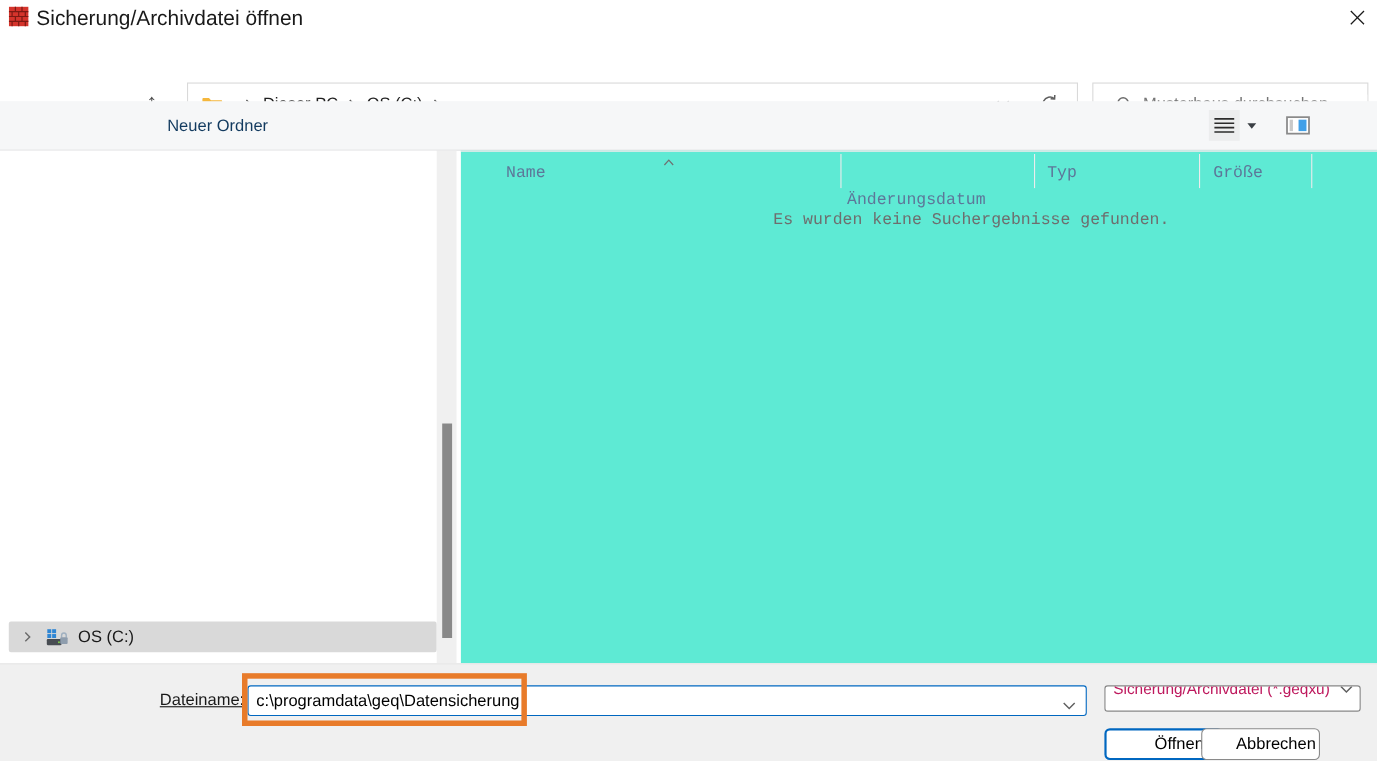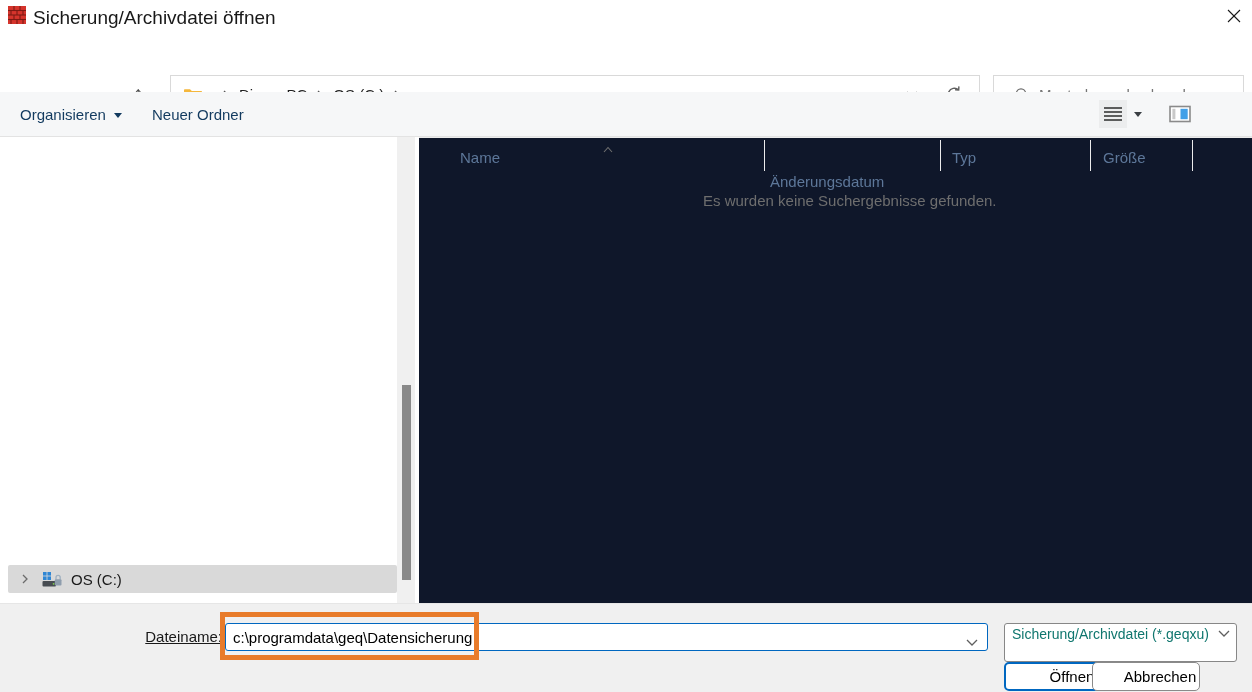--- a/index.html
+++ b/index.html
@@ -66,21 +66,21 @@
   .sidebar { position:absolute; left:0; top:137px; width:397px; height:466px; background:#fff; }
   .tree-item {
     position:absolute; left:8px; top:428px; width:389px; height:28px;
     background:#d9d9d9; border-radius:2px; display:flex; align-items:center; cursor:pointer;
   }
   .tree-expander { margin-left:13px; display:flex; }
   .tree-drive-icon { margin-left:13px; display:flex; }
   .tree-label { margin-left:8px; font-size:15px; color:#191919; }
   .scroll-track { position:absolute; left:397px; top:137px; width:18px; height:466px; background:#f0f0f0; }
   .scroll-thumb { position:absolute; left:5px; top:248px; width:9px; height:195px; background:#898989; }
-  .mainpane { position:absolute; left:419px; top:137px; width:833px; height:466px; background:#0f172a; border-top:1px solid #ececec; }
+  .mainpane { position:absolute; left:419px; top:137px; width:833px; height:466px; background:#5eead4; border-top:1px solid #ececec;font-family:Liberation Mono, monospace; }
   .col-header { position:absolute; top:11px; font-size:15px; color:#5d7799; cursor:pointer; }
   .col-name  { left:41px; }
   .col-date  { left:351px;margin-top:24px; }
   .col-type  { left:533px; }
   .col-size  { left:684px; }
   .col-sep { position:absolute; top:2px; width:1px; height:31px; background:#ececec; }
   .sep1 { left:345px; } .sep2 { left:521px; } .sep3 { left:671px; } .sep4 { left:773px; }
   .sort-caret { position:absolute; left:183px; top:1px; }
   .empty-msg { position:absolute; left:284px; top:54px; font-size:15px; color:#6e6e6e; }
   
@@ -90,24 +90,24 @@
   }
   .filename-label { position:absolute; left:0; top:19px; width:222px; text-align:right; line-height:28px; font-size:15px; color:#191919;text-decoration:underline; }
   .filename-input {
     position:absolute; left:225px; top:19px; width:763px; height:28px;
     border:1px solid #0067c0; border-radius:3px; background:#fff;
     font-family:"Liberation Sans", sans-serif; font-size:15px; color:#000;
     padding:0 26px 0 7px; outline:none;
   }
   .filename-chevron { position:absolute; left:965px; top:29px; cursor:pointer; }
   .filetype-select {
-    position:absolute; left:1004px; top:19px; width:233px; height:39px;
+    position:absolute; left:1004px; top:19px; width:233px; height:24px;
     border:1px solid #878787; border-radius:3px; background:#fff;
     display:flex; align-items:center; padding:0 5px 18px 7px; cursor:pointer;
-    font-size:14px; color:#0f766e; white-space:nowrap; overflow:hidden;
+    font-size:14px; color:#be185d; white-space:nowrap; overflow:hidden;
   }
   .filetype-text { flex:1; overflow:hidden; }
   .btn {
     position:absolute; top:58px; width:108px; height:29px; border-radius:5px;
     background:#fff; font-family:"Liberation Sans", sans-serif; font-size:15px;
     color:#000; display:flex; align-items:center; justify-content:center; cursor:pointer;padding-left:28px;
   }
   .btn-open { left:1004px; border:2px solid #0067c0; }
   .btn-cancel { left:1092px; border:1px solid #8a8a8a;text-align:center; }
   .annotation {
@@ -203,24 +203,20 @@
         <svg width="16" height="16" viewBox="0 0 16 16">
           <circle cx="9" cy="6.5" r="4.6" fill="none" stroke="#6b6b6b" stroke-width="1.3"></circle>
           <line x1="5.6" y1="10.2" x2="2" y2="14" stroke="#6b6b6b" stroke-width="1.3"></line>
         </svg>
       </span>
       <input type="text" placeholder="Musterhaus durchsuchen" style="">
     </div>
   </div>
 
   <div class="toolbar">
-    <div class="tool-item tool-organize">
-      <span>Organisieren</span>
-      <span class="caret-down"></span>
-    </div>
     <div class="tool-item tool-newfolder">
       <span>Neuer Ordner</span>
     </div>
     <span class="view-btn view-details">
       <svg width="20" height="16" viewBox="0 0 20 16">
         <g stroke="#2b2b2b" stroke-width="1.5">
           <line x1="1" y1="2" x2="19" y2="2"></line>
             <line x1="1" y1="6" x2="19" y2="6"></line>
           <line x1="1" y1="10" x2="19" y2="10"></line>
             <line x1="1" y1="14" x2="19" y2="14"></line>

